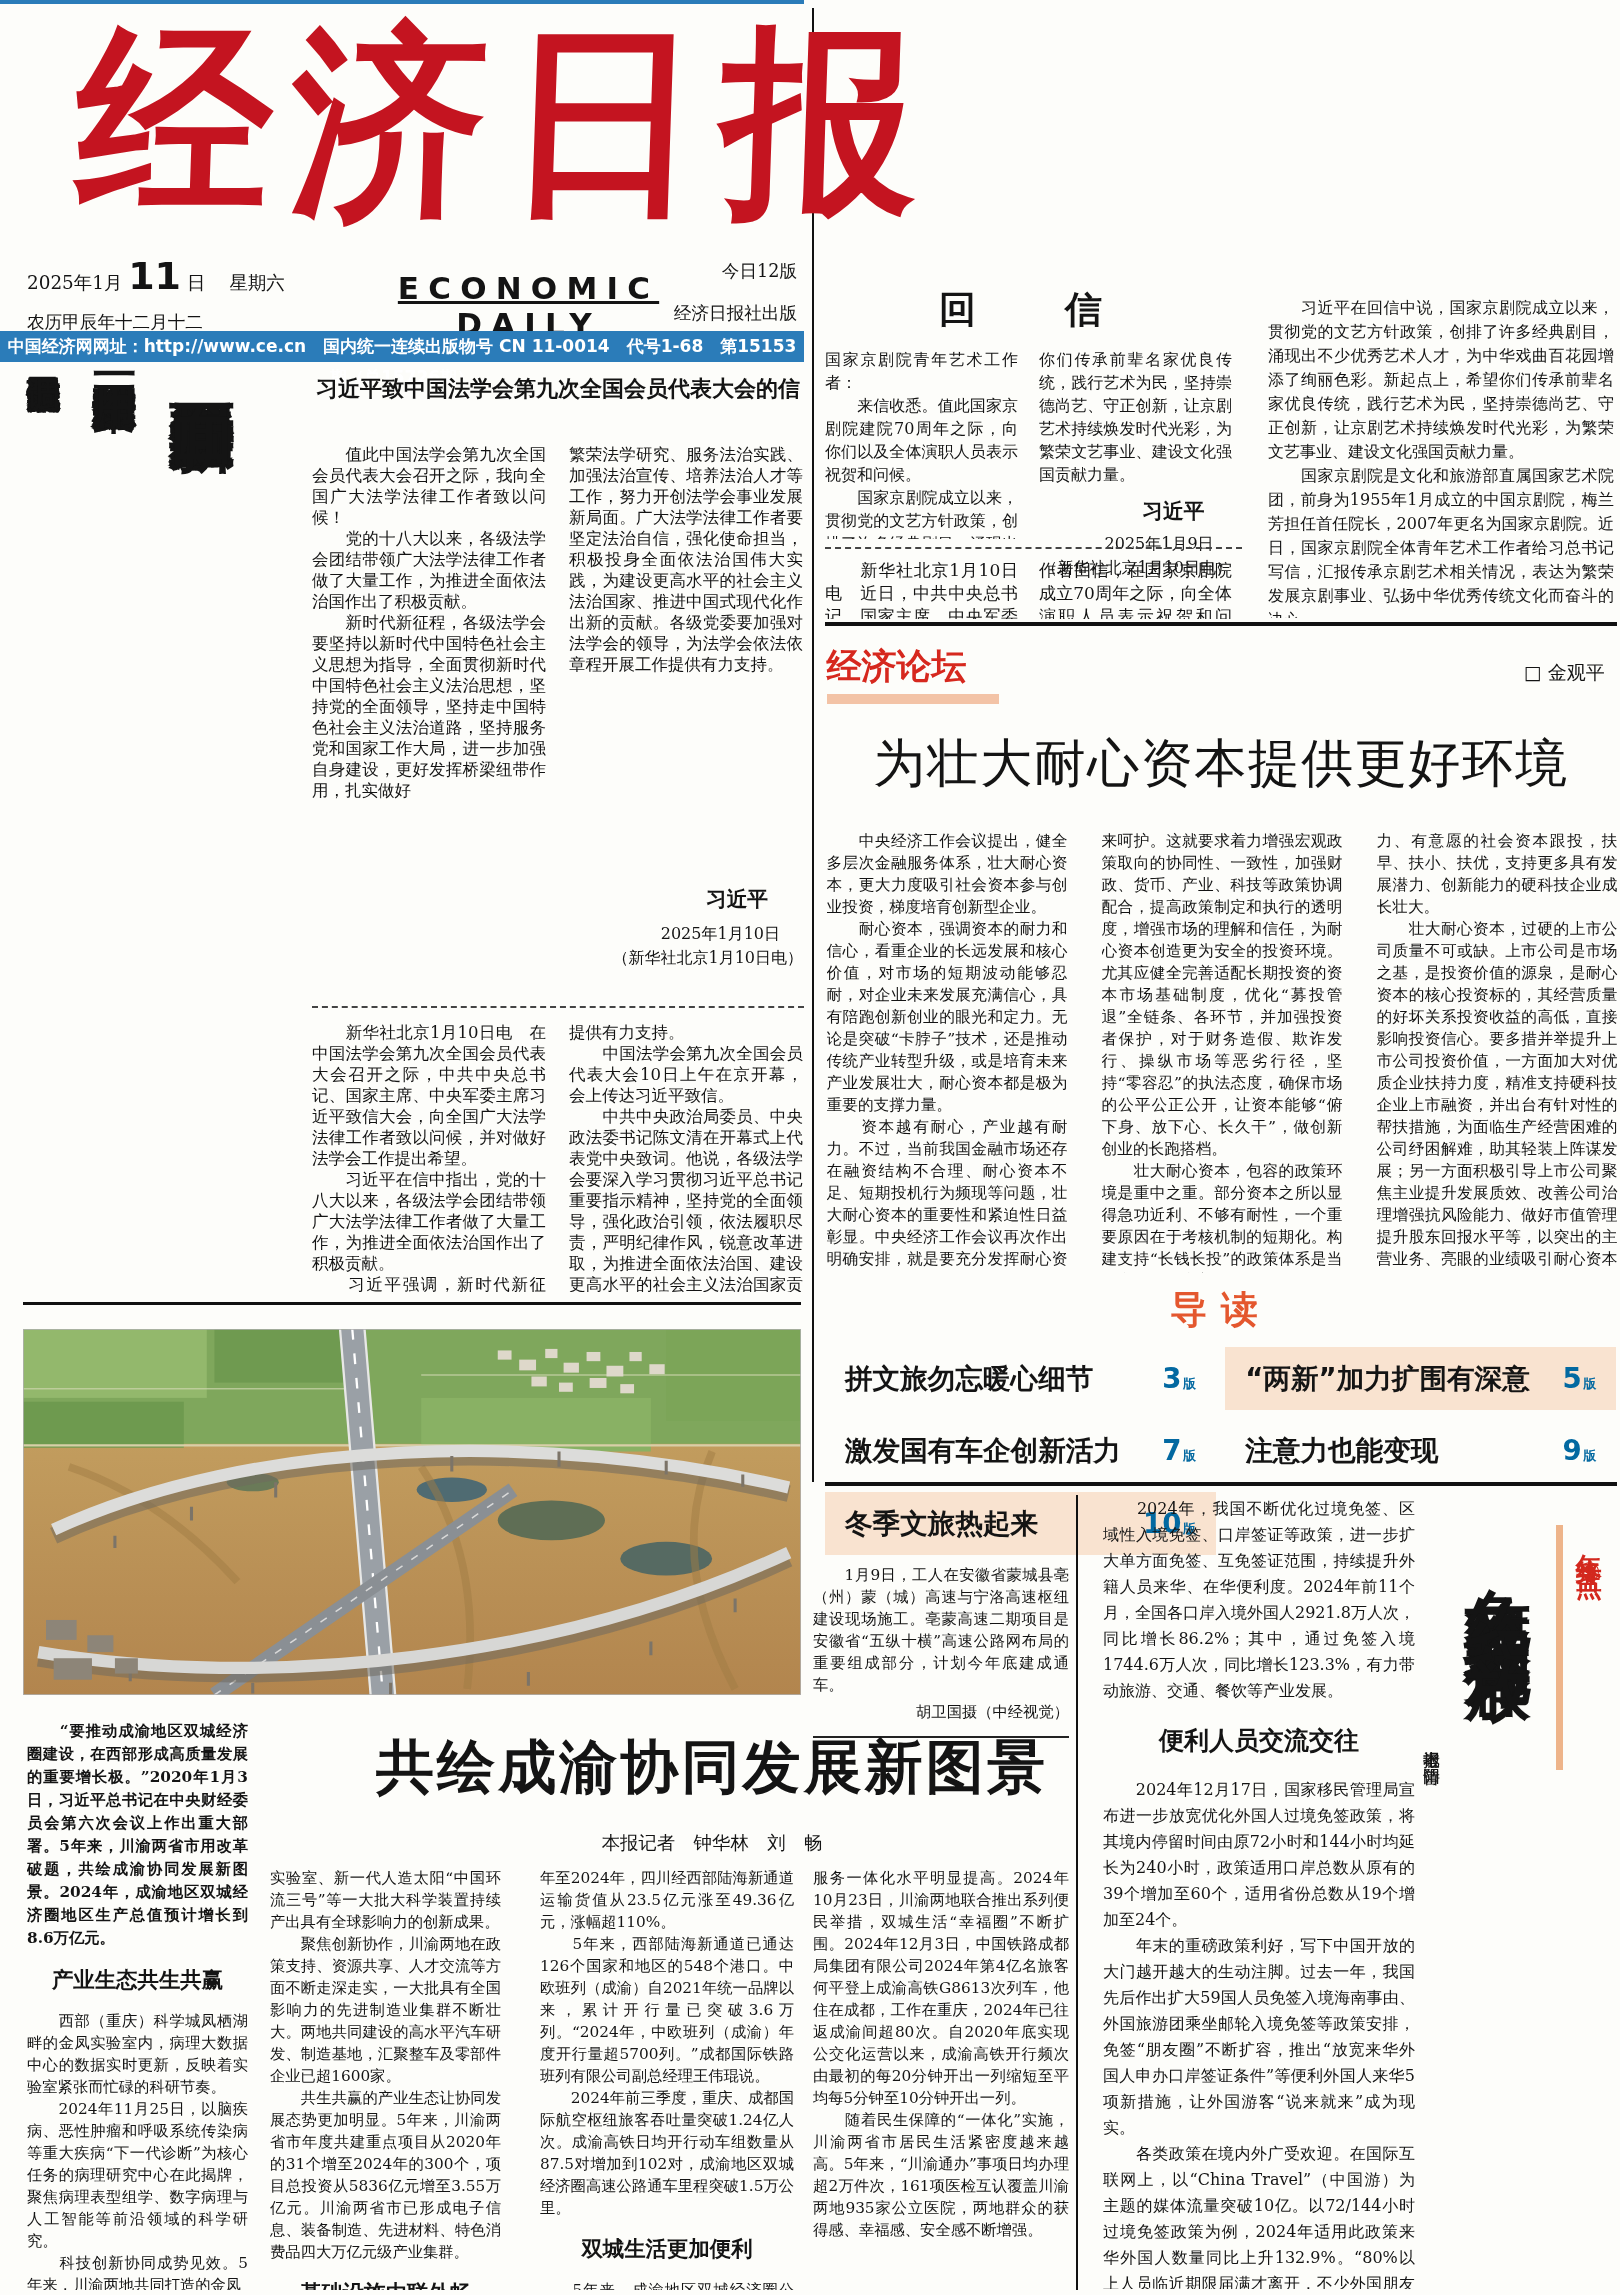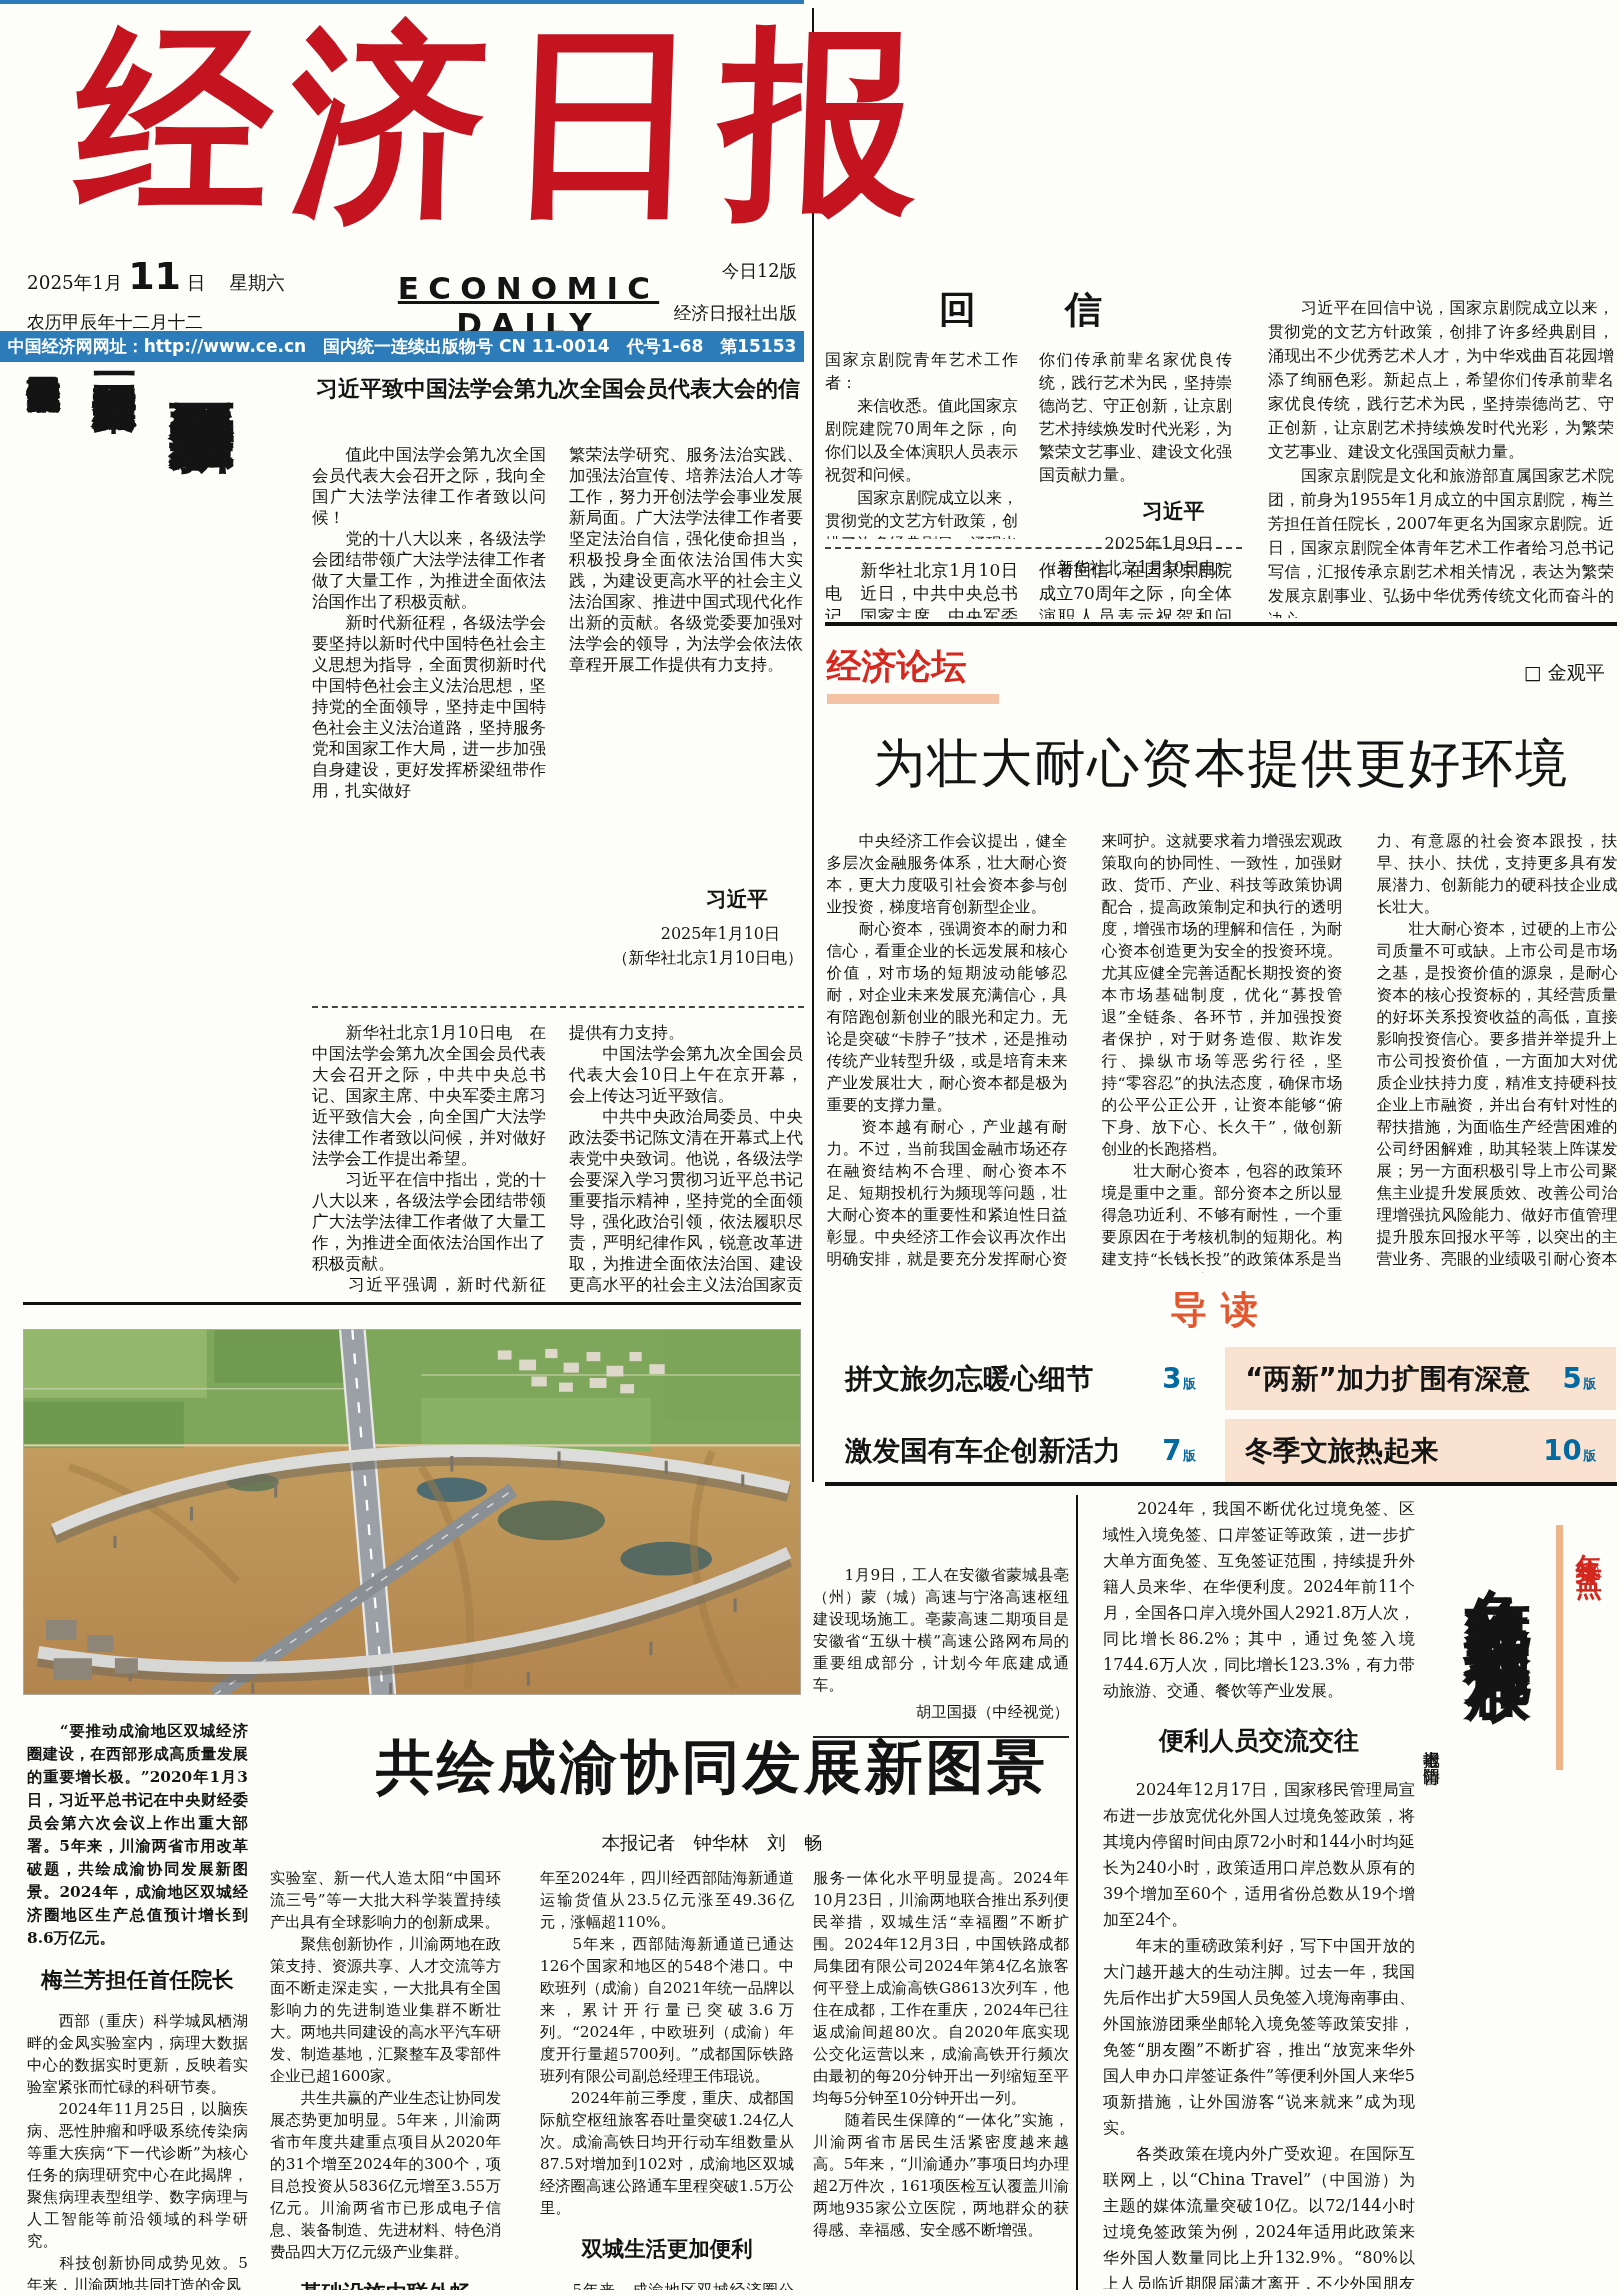--- a/index.html
+++ b/index.html
@@ -168,20 +168,24 @@
         <span class="dd-page sans"><b>3</b><i class="suf">版</i></span>
       </div>
       <div class="dd-cell hl">
         <span class="dd-item-title sans">“两新”加力扩围有深意</span>
         <span class="dd-page sans"><b>5</b><i class="suf">版</i></span>
       </div>
       <div class="dd-cell">
         <span class="dd-item-title sans">激发国有车企创新活力</span>
         <span class="dd-page sans"><b>7</b><i class="suf">版</i></span>
       </div>
+      <div class="dd-cell">
+        <span class="dd-item-title sans">注意力也能变现</span>
+        <span class="dd-page sans"><b>9</b><i class="suf">版</i></span>
+      </div>
       <div class="dd-cell hl">
         <span class="dd-item-title sans">冬季文旅热起来</span>
         <span class="dd-page sans"><b>10</b><i class="suf">版</i></span>
       </div>
     </div>
   </div>
 
   <div class="abs rule" style="left:825px;top:1482px;width:792px;height:3.8px;"></div>
 
   <div class="abs rule" style="left:23px;top:1302px;width:778px;height:3.1px;"></div>
@@ -254,21 +258,21 @@
     </svg>
   </div>
 
   <div class="abs caption" style="left:813px;top:1564px;width:256px;">
     <div class="body-text">　　1月9日，工人在安徽省蒙城县亳（州）蒙（城）高速与宁洛高速枢纽建设现场施工。亳蒙高速二期项目是安徽省“五纵十横”高速公路网布局的重要组成部分，计划今年底建成通车。</div>
     <div class="right" style="margin-top:4.6px;">胡卫国摄（中经视觉）</div>
   </div>
 
   <div class="abs" style="left:27px;top:1720px;width:221px;height:570px;overflow:hidden;">
     <div class="cy-body cy-lead body-text" style="line-height:23px;">　　“要推动成渝地区双城经济圈建设，在西部形成高质量发展的重要增长极。”2020年1月3日，习近平总书记在中央财经委员会第六次会议上作出重大部署。5年来，川渝两省市用改革破题，共绘成渝协同发展新图景。2024年，成渝地区双城经济圈地区生产总值预计增长到8.6万亿元。</div>
-    <div class="cy-sub sans">梅兰芳担任首任院长</div>
+    <div class="cy-sub sans">产业生态共生共赢</div>
     <div class="cy-body body-text">　　西部（重庆）科学城凤栖湖畔的金凤实验室内，病理大数据中心的数据实时更新，反映着实验室紧张而忙碌的科研节奏。
 　　2024年11月25日，以脑疾病、恶性肿瘤和呼吸系统传染病等重大疾病“下一代诊断”为核心任务的病理研究中心在此揭牌，聚焦病理表型组学、数字病理与人工智能等前沿领域的科学研究。
 　　科技创新协同成势见效。5年来，川渝两地共同打造的金凤</div>
   </div>
 
   <div class="abs cy-headline sans center" style="left:352px;top:1729px;width:720px;">共绘成渝协同发展新图景</div>
   <div class="abs cy-byline center" style="left:352px;top:1830px;width:720px;">本报记者　钟华林　刘　畅</div>
 
   <div class="abs" style="left:270px;top:1867px;width:231px;height:423px;overflow:hidden;">
     <div class="cy-body body-text">实验室、新一代人造太阳“中国环流三号”等一大批大科学装置持续产出具有全球影响力的创新成果。

